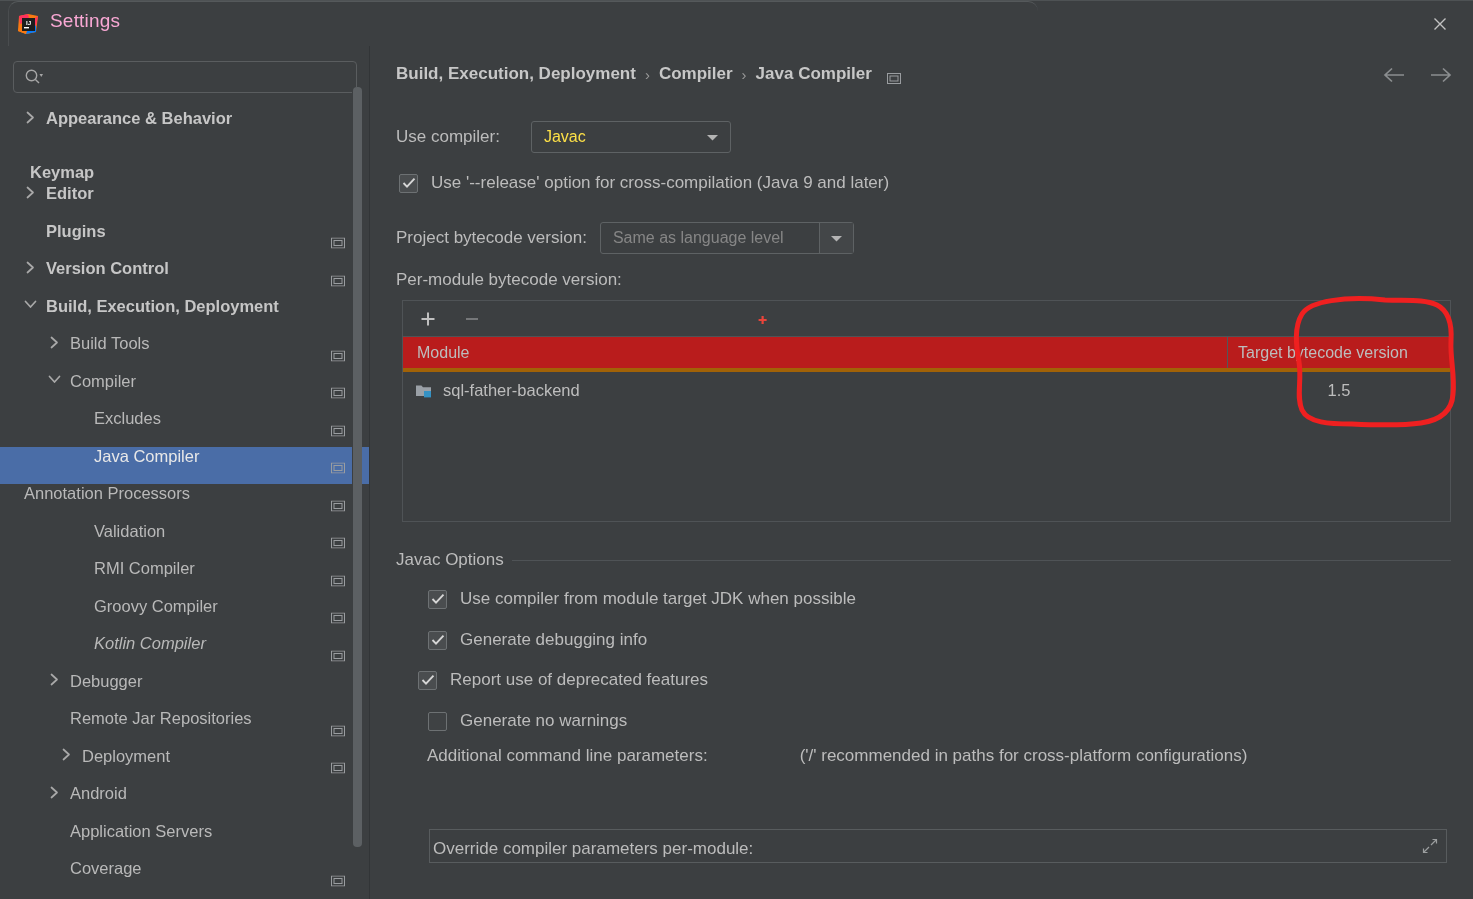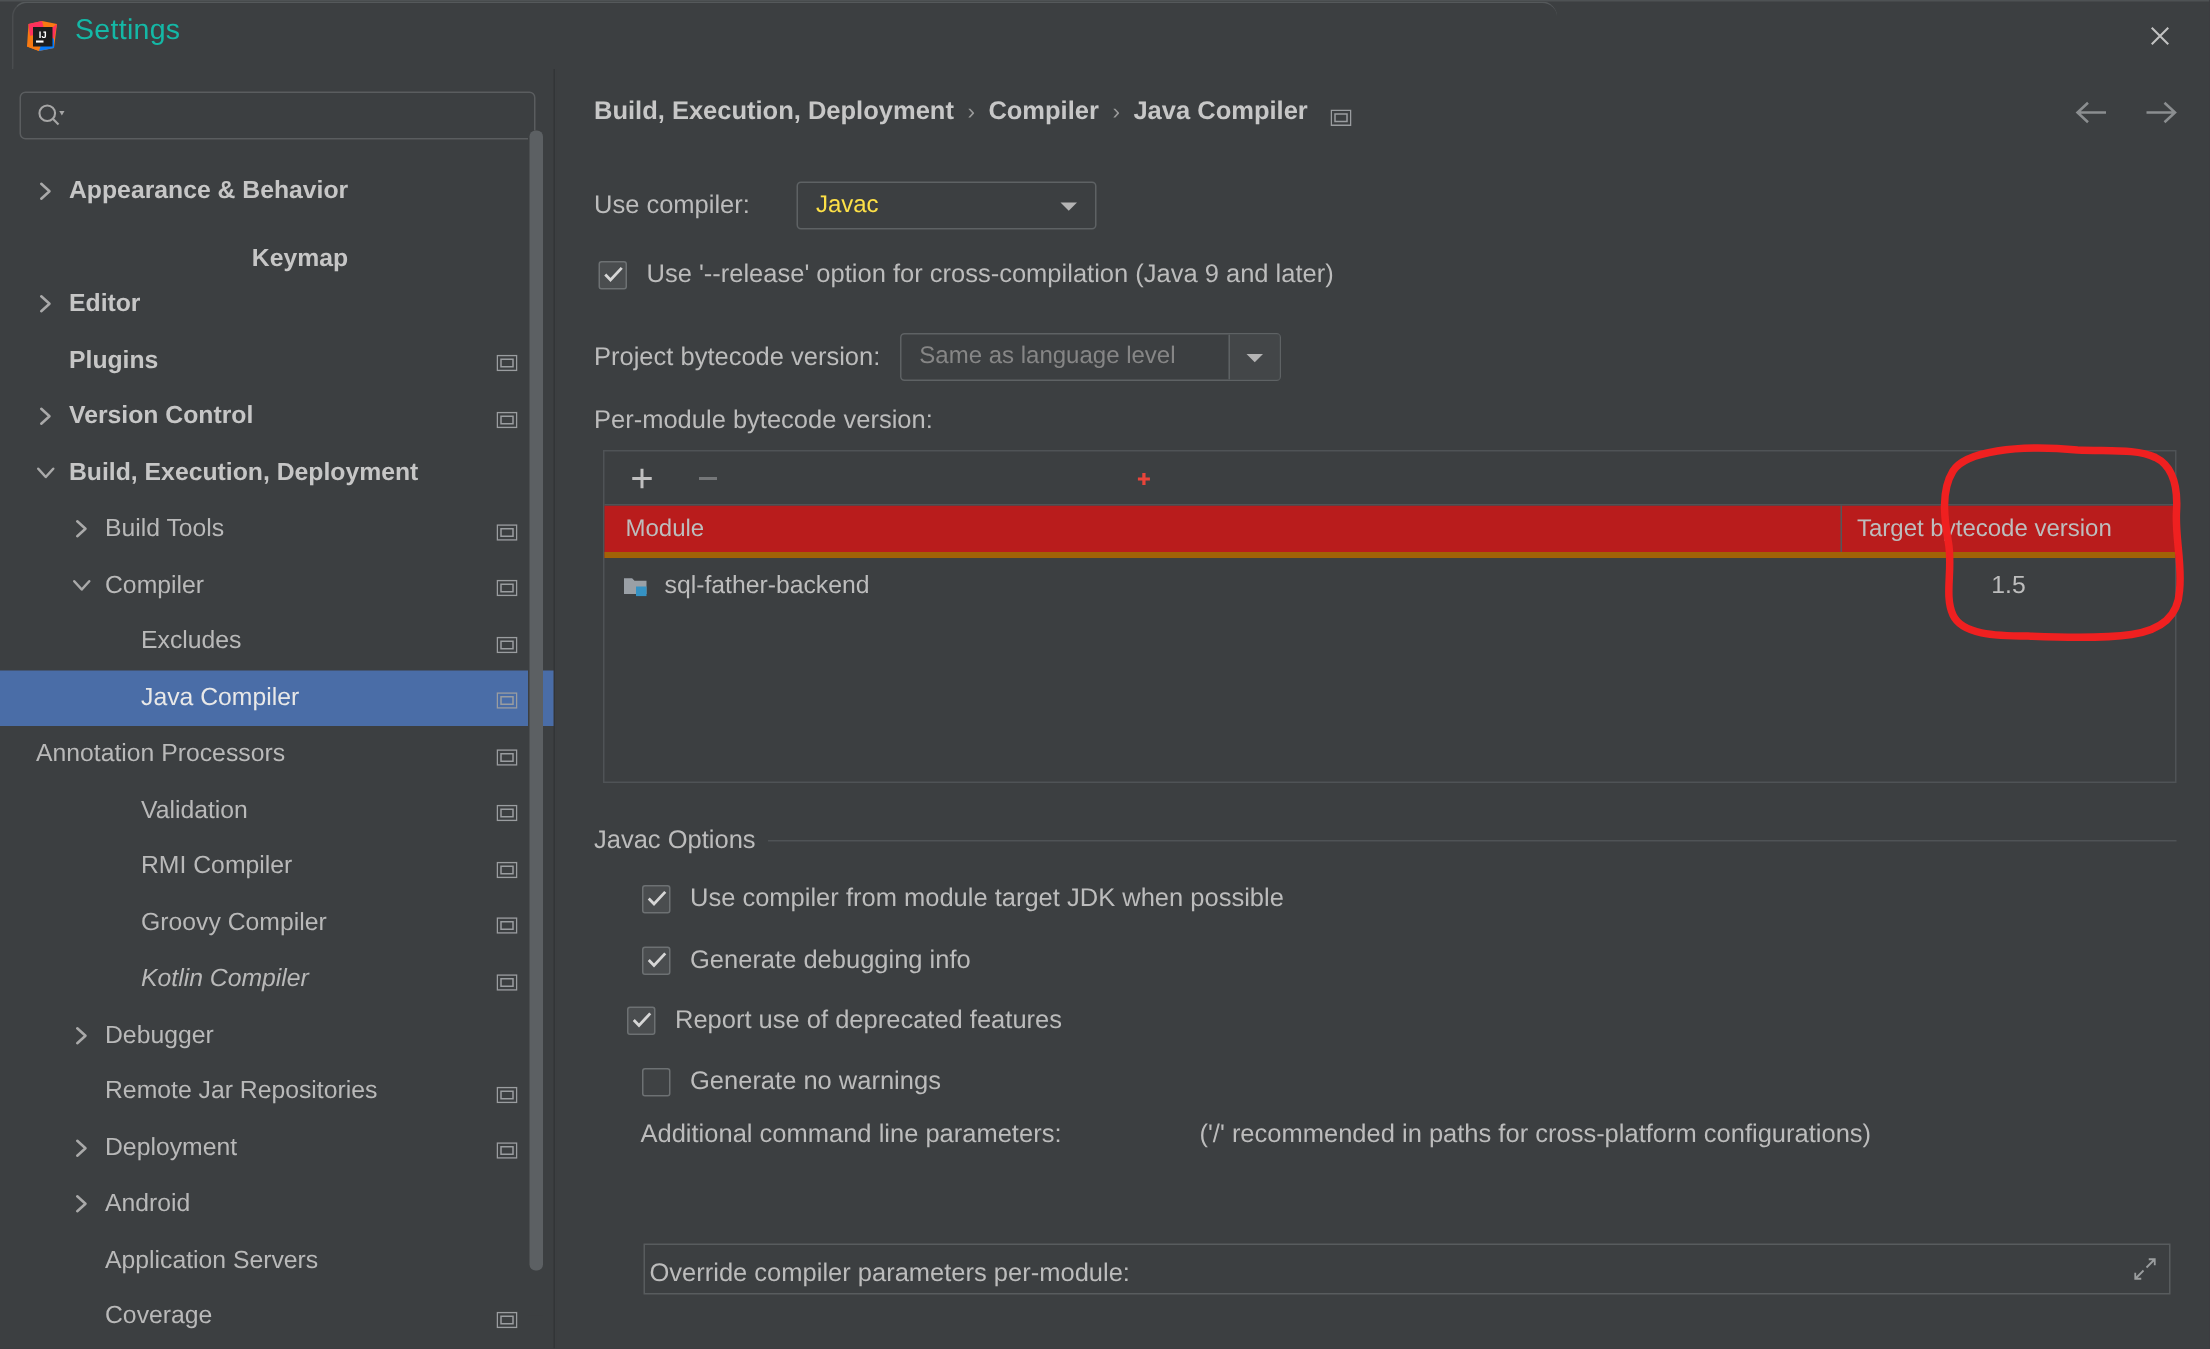--- a/index.html
+++ b/index.html
@@ -32,21 +32,21 @@
     border-top-right-radius: 10px;
     border-left: 1px solid #4a4d4f;
     pointer-events: none;
   }
   .app-icon {
     position: absolute; left: 16px; top: 11px;
     width: 24px; height: 24px;
   }
   .title-text {
     position: absolute; left: 50px; top: 9px;
-    font-size: 19px; color: #14b8a6; letter-spacing: .2px;
+    font-size: 19px; color: #f9a8d4; letter-spacing: .2px;
   }
   .close-btn {
     position: absolute; right: 18px; top: 8px;
     width: 30px; height: 30px;
     display: flex; align-items: center; justify-content: center;
     cursor: pointer;
   }
 
   
   .sidebar {
@@ -68,21 +68,21 @@
   .search-icon { margin-left: 10px; display: flex; align-items: center; }
   .search-input {
     flex: 1; background: transparent; border: 0; outline: 0;
     color: #bbbbbb; font-size: 15px; font-family: "Liberation Sans", sans-serif;
     margin-left: 4px;
   }
   .tree { position: absolute; left: 0; top: 63px; width: 370px; }
   .tree-row {
     position: relative;
     height: 37.5px;
-    display: flex; align-items: center;
+    display: flex; 
     cursor: pointer;
     white-space: nowrap;
   }
   .tree-row.selected { background: #4a6da7; }
   .tree-row.selected .tree-label { color: #e8e8e8; }
   .tw {
     width: 16px; height: 16px;
     display: inline-flex; align-items: center; justify-content: center;
     flex: 0 0 16px;
   }
@@ -395,21 +395,21 @@
           <span class="tree-label" style="margin-left: 8px;">Debugger</span>
         </div>
         <div class="tree-row" style="padding-left: 46px;">
           <span class="tw"></span>
           <span class="tree-label" style="margin-left: 8px;">Remote Jar Repositories</span>
           <span class="sidebar-badge"><svg width="14" height="11" viewBox="0 0 14 11">
               <rect x="0.5" y="0.5" width="13" height="10" fill="none" stroke="#9a9da0"></rect>
               <rect x="3" y="3" width="8" height="5" fill="none" stroke="#9a9da0"></rect>
             </svg></span>
         </div>
-        <div class="tree-row" style="padding-left: 46px;">
+        <div class="tree-row" style="padding-left: 58px;">
           <span class="tw">
             <svg width="11" height="13" viewBox="0 0 11 13">
               <path d="M2.5 1.5 L8 6.5 L2.5 11.5" stroke="#a9a9a9" stroke-width="1.7" fill="none" stroke-linecap="round" stroke-linejoin="round"></path>
             </svg>
           </span>
           <span class="tree-label" style="margin-left: 8px;">Deployment</span>
           <span class="sidebar-badge"><svg width="14" height="11" viewBox="0 0 14 11">
               <rect x="0.5" y="0.5" width="13" height="10" fill="none" stroke="#9a9da0"></rect>
               <rect x="3" y="3" width="8" height="5" fill="none" stroke="#9a9da0"></rect>
             </svg></span>

